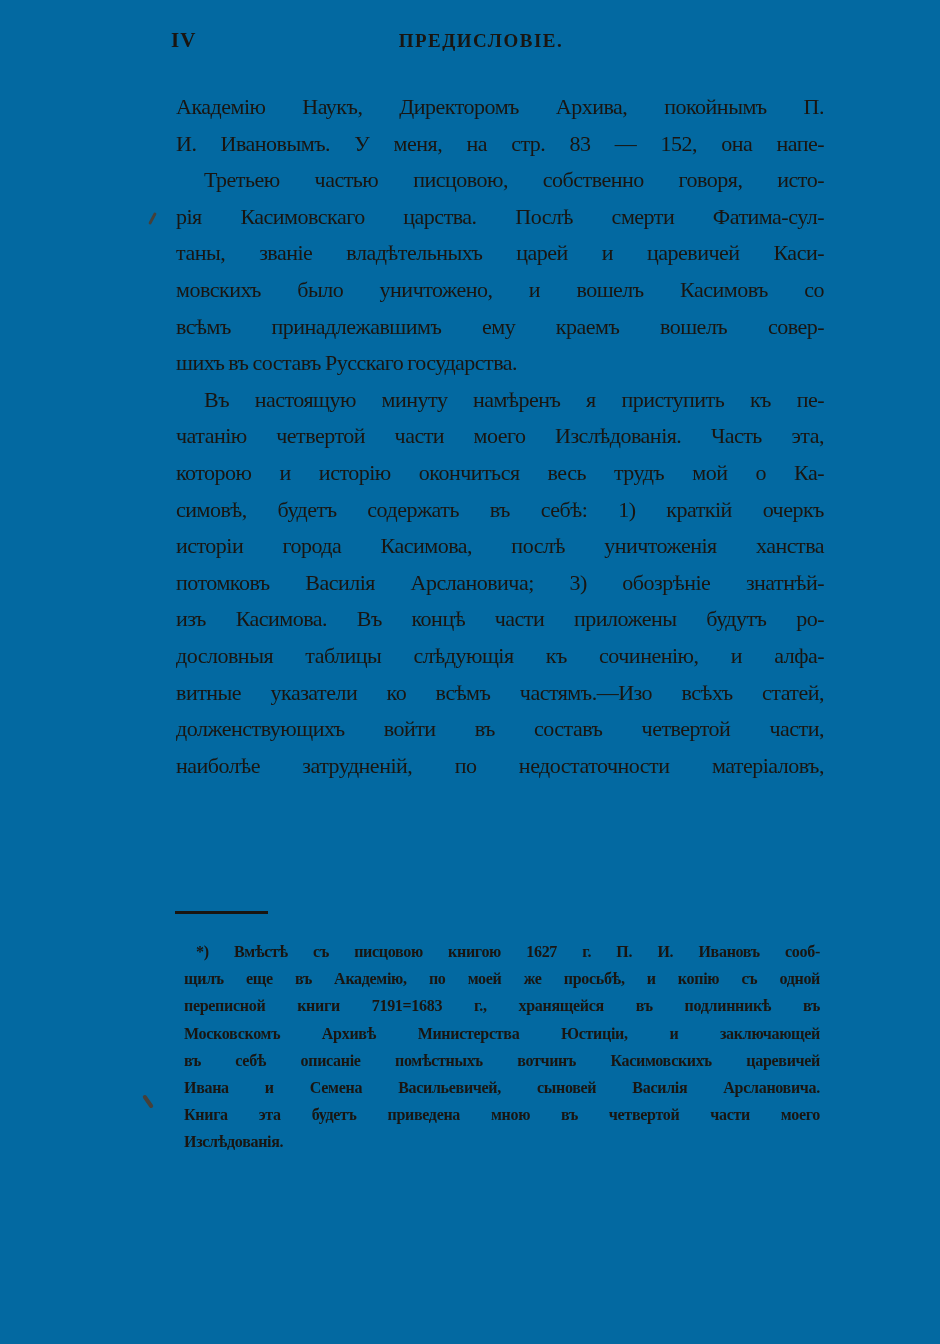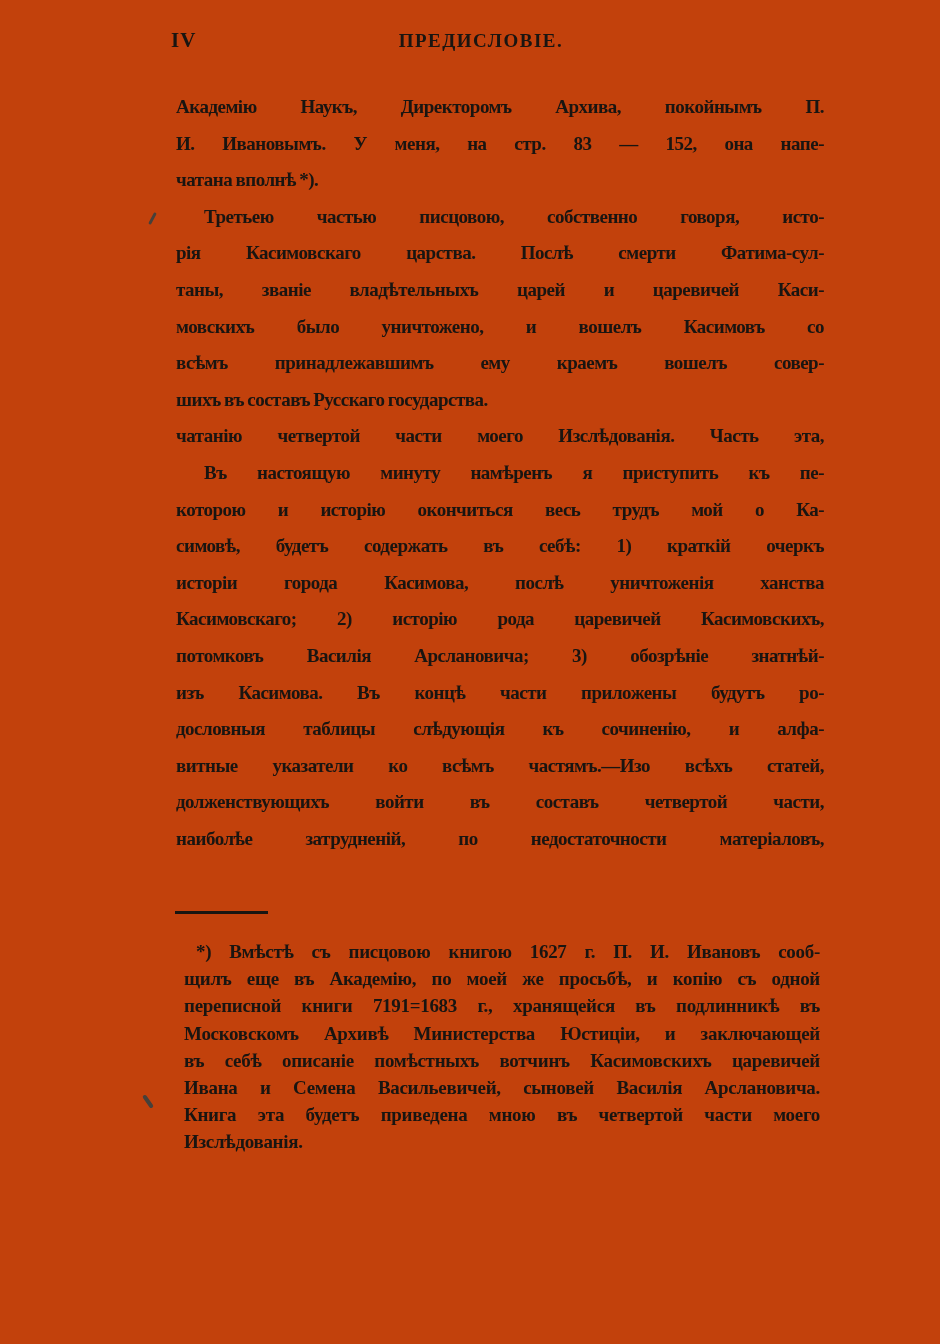--- a/index.html
+++ b/index.html
@@ -1,21 +1,21 @@
 <!DOCTYPE html>
 <html><head>
 <meta charset="utf-8">
 <title>Page</title>
 <style>
   html, body { margin: 0; padding: 0; background: #ffffff; }
   .page {
     position: relative;
     width: 940px;
     height: 1344px;
-    background: #c2410c;
+    background: #0369a1;
     overflow: hidden;
     font-family: "Liberation Serif", "DejaVu Serif", serif;
     color: #191511;
   }
   .header-pageno {
     position: absolute;
     left: 171px;
     top: 28px;
     font-size: 21px;
     font-weight: bold;
@@ -30,32 +30,32 @@
     font-size: 19px;
     font-weight: bold;
     letter-spacing: 1.5px;
     transform: translateX(11px);
   }
   .main-text {
     position: absolute;
     left: 176px;
     top: 89px;
     width: 648px;
-    font-size: 19px;
-    font-weight: bold;
+    font-size: 22px;
+    font-weight: normal;
     line-height: 36.6px;
     letter-spacing: -0.5px;
     word-spacing: -1px;
   }
   .fn-text {
     position: absolute;
     left: 184px;
     top: 938px;
     width: 636px;
-    font-size: 19px;
+    font-size: 16px;
     font-weight: bold;
     line-height: 27.2px;
     letter-spacing: -0.3px;
     word-spacing: -0.5px;
   }
   .ln { text-align: justify; text-align-last: justify; white-space: normal; }
   .ln.end { text-align-last: left; }
   .ln.ind { text-indent: 28px; }
   .fn-text .ln.ind { text-indent: 12px; }
   .footnote-rule {
@@ -90,33 +90,31 @@
 <body>
 
 <div class="page">
 
   <span class="header-pageno">IV</span>
   <div class="header-title">ПРЕДИСЛОВІЕ.</div>
 
   <div class="main-text">
     <div class="ln">Академію Наукъ, Директоромъ Архива, покойнымъ П.</div>
     <div class="ln">И. Ивановымъ. У меня, на стр. 83 — 152, она напе-</div>
-    <div class="ln end">чатана вполнѣ *).</div>
     <div class="ln ind">Третьею частью писцовою, собственно говоря, исто-</div>
     <div class="ln">рія Касимовскаго царства. Послѣ смерти Фатима-сул-</div>
     <div class="ln">таны, званіе владѣтельныхъ царей и царевичей Каси-</div>
     <div class="ln">мовскихъ было уничтожено, и вошелъ Касимовъ со</div>
     <div class="ln">всѣмъ принадлежавшимъ ему краемъ вошелъ совер-</div>
     <div class="ln end">шихъ въ составъ Русскаго государства.</div>
+    <div class="ln ind">Въ настоящую минуту намѣренъ я приступить къ пе-</div>
     <div class="ln">чатанію четвертой части моего Изслѣдованія. Часть эта,</div>
-    <div class="ln ind">Въ настоящую минуту намѣренъ я приступить къ пе-</div>
     <div class="ln">которою и исторію окончиться весь трудъ мой о Ка-</div>
     <div class="ln">симовѣ, будетъ содержать въ себѣ: 1) краткій очеркъ</div>
     <div class="ln">исторіи города Касимова, послѣ уничтоженія ханства</div>
-    <div class="ln">Касимовскаго; 2) исторію рода царевичей Касимовскихъ,</div>
     <div class="ln">потомковъ Василія Арслановича; 3) обозрѣніе знатнѣй-</div>
     <div class="ln">изъ Касимова. Въ концѣ части приложены будутъ ро-</div>
     <div class="ln">дословныя таблицы слѣдующія къ сочиненію, и алфа-</div>
     <div class="ln">витные указатели ко всѣмъ частямъ.—Изо всѣхъ статей,</div>
     <div class="ln">долженствующихъ войти въ составъ четвертой части,</div>
     <div class="ln">наиболѣе затрудненій, по недостаточности матеріаловъ,</div>
   </div>
 
   <div class="footnote-rule"></div>
 

